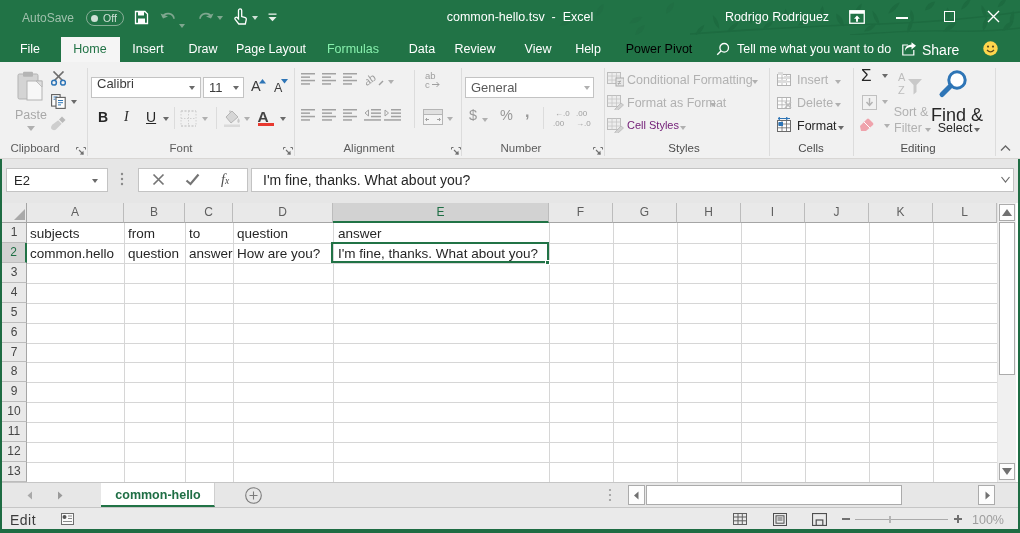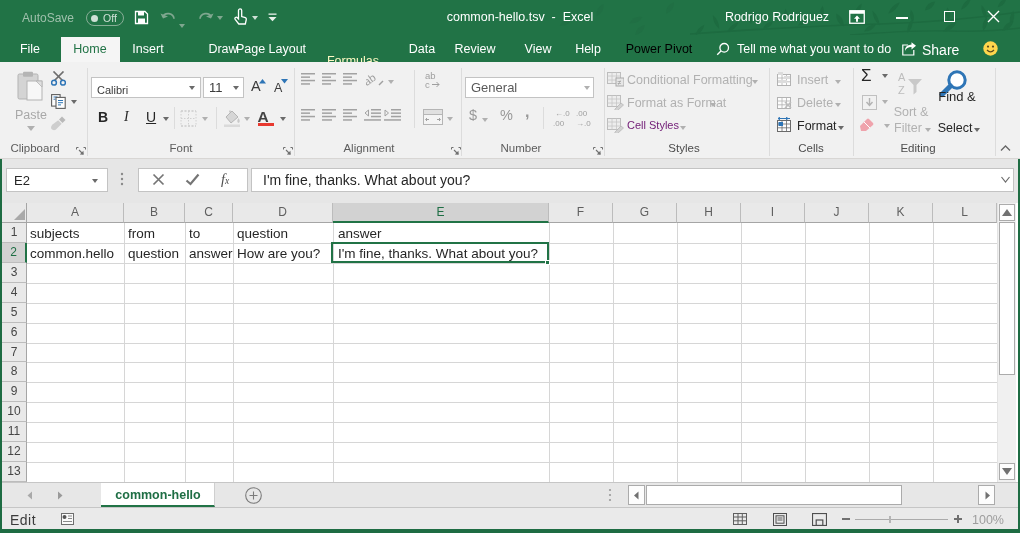--- a/index.html
+++ b/index.html
@@ -101,23 +101,23 @@
       <div class="abs" style="left:944px;top:11px;width:11px;height:11px;border:1.4px solid #fff"></div>
       <svg class="abs" style="left:987px;top:10px" width="13" height="13" viewBox="0 0 13 13">
 <path d="M1 1 L12 12 M12 1 L1 12" stroke="#fff" stroke-width="1.4"></path>
 </svg>
     </div>
     <div id="tabrow" class="abs">
       <div class="abs" style="left:61px;top:2px;width:59px;height:25px;background:#f5f5f5"></div>
       <div class="t" style="position:absolute;font-size:12.5px;color:#fff;left:30px;top:7px;transform:translateX(-50%);">File</div>
       <div class="t" style="position:absolute;font-size:12.5px;color:#217346;left:90px;top:7px;transform:translateX(-50%);">Home</div>
       <div class="t" style="position:absolute;font-size:12.5px;color:#fff;left:148px;top:7px;transform:translateX(-50%);">Insert</div>
-      <div class="t" style="position:absolute;font-size:12.5px;color:#fff;left:203px;top:7px;transform:translateX(-50%);margin-left:20px;">Draw</div>
+      <div class="t" style="position:absolute;font-size:12.5px;color:#fff;left:203px;top:7px;transform:translateX(-50%);">Draw</div>
       <div class="t" style="position:absolute;font-size:12.5px;color:#fff;left:271px;top:7px;transform:translateX(-50%);">Page Layout</div>
-      <div class="t" style="position:absolute;font-size:12.5px;color:#fef9c3;left:353px;top:19px;transform:translateX(-50%);">Formulas</div>
+      <div class="t" style="position:absolute;font-size:12.5px;color:#86efac;left:353px;top:7px;transform:translateX(-50%);">Formulas</div>
       <div class="t" style="position:absolute;font-size:12.5px;color:#fff;left:422px;top:7px;transform:translateX(-50%);">Data</div>
       <div class="t" style="position:absolute;font-size:12.5px;color:#fff;left:475px;top:7px;transform:translateX(-50%);">Review</div>
       <div class="t" style="position:absolute;font-size:12.5px;color:#fff;left:538px;top:7px;transform:translateX(-50%);">View</div>
       <div class="t" style="position:absolute;font-size:12.5px;color:#fff;left:588px;top:7px;transform:translateX(-50%);">Help</div>
       <div class="t" style="position:absolute;font-size:12.5px;color:#000000;left:659px;top:7px;transform:translateX(-50%);">Power Pivot</div>
       <svg class="abs" style="left:716px;top:6.5px" width="14" height="14" viewBox="0 0 14 14">
 <circle cx="8.2" cy="5.8" r="4.3" fill="none" stroke="#fff" stroke-width="1.3"></circle>
 <path d="M5 9 L1.2 12.8" stroke="#fff" stroke-width="1.3"></path>
 </svg>
       <div class="t" style="position:absolute;font-size:12.5px;color:#fff;left:737px;top:7px;">Tell me what you want to do</div>
@@ -165,21 +165,21 @@
 <path d="M12 0.5 l3.5 3.5 l-3 3 l-3.5 -3.5z" fill="#b9b9b9"></path>
 <path d="M8.2 4.3 l3.5 3.5 l-6 6 q-2.5 1 -4.3 -0.8 q-1.2 -1.8 0.8 -4.2z" fill="#cecece"></path>
 </svg>
     <div class="t" style="position:absolute;font-size:11.5px;color:#5c5c5c;left:35px;top:142px;transform:translateX(-50%);">Clipboard</div>
     <svg class="abs" style="left:76px;top:147px" width="10" height="10" viewBox="0 0 10 10">
 <path d="M0.5 2.5 v-2 h2 M7.5 0.5 h2 v2" stroke="#707070" stroke-width="1" fill="none"></path>
 <path d="M3 3 l4 4" stroke="#707070" stroke-width="1.1"></path>
 <path d="M7.8 7.8 l-4 -0.4 l3.6 -3.6 z" fill="#707070"></path>
 </svg>
     <div class="box" style="left:91px;top:77px;width:110px;height:21px"></div>
-    <div class="t" style="position:absolute;font-size:11px;color:#3b3b3b;left:97px;top:84px;">Calibri</div>
+    <div class="t" style="position:absolute;font-size:13px;color:#3b3b3b;left:97px;top:76px;">Calibri</div>
     <div class="abs cw" style="left:189px;top:86px"><div class="caret"></div></div>
     <div class="box" style="left:203px;top:77px;width:41px;height:21px"></div>
     <div class="t" style="position:absolute;font-size:13px;color:#3b3b3b;left:209px;top:80px;">11</div>
     <div class="abs cw" style="left:233px;top:86px"><div class="caret"></div></div>
     <div class="t" style="position:absolute;font-size:14.5px;color:#3b3b3b;left:251px;top:78px;">A</div>
     <svg class="abs" style="left:258.5px;top:79px" width="7" height="4.5" viewBox="0 0 7 4.5">
       <path d="M3.5 0 L7 4.5 L0 4.5 Z" fill="#2e75b6"></path>
     </svg>
     <div class="t" style="position:absolute;font-size:12.5px;color:#3b3b3b;left:274px;top:81px;">A</div>
     <svg class="abs" style="left:280.5px;top:79px" width="7" height="4.5" viewBox="0 0 7 4.5">
@@ -372,21 +372,21 @@
 <text x="0" y="23" font-size="11" fill="#bdbdbd" font-family="Liberation Sans">Z</text>
 <path d="M10 8 h14 l-5.5 6 v7 l-3 2.5 v-9.5 z" fill="#c9c9c9"></path>
 </svg>
     <div class="t" style="position:absolute;font-size:12.5px;color:#b1b1b1;left:911px;top:105px;transform:translateX(-50%);">Sort &amp;</div>
     <div class="t" style="position:absolute;font-size:12.5px;color:#b1b1b1;left:908px;top:121px;transform:translateX(-50%);">Filter</div>
     <div class="abs cw" style="left:925px;top:128px"><div class="caret caretg"></div></div>
     <svg class="abs" style="left:936px;top:70px" width="34" height="29" viewBox="0 0 34 29">
 <circle cx="21" cy="10" r="8.2" fill="#fff" stroke="#2e75b6" stroke-width="3"></circle>
 <path d="M14.5 16 L6 24.5" stroke="#2e75b6" stroke-width="5" stroke-linecap="round"></path>
 </svg>
-    <div class="t" style="position:absolute;font-size:13px;color:#262626;left:957px;top:89px;transform:translateX(-50%);">Find &amp;</div>
+    <div class="t" style="position:absolute;font-size:18px;color:#262626;left:957px;top:105px;transform:translateX(-50%);">Find &amp;</div>
     <div class="t" style="position:absolute;font-size:12.5px;color:#262626;left:955px;top:121px;transform:translateX(-50%);">Select</div>
     <div class="abs cw" style="left:974px;top:128px"><div class="caret"></div></div>
     <div class="t" style="position:absolute;font-size:11.5px;color:#4c4c4c;left:918px;top:142px;transform:translateX(-50%);">Editing</div>
     <svg class="abs" style="left:1000px;top:144px" width="11" height="8" viewBox="0 0 11 8">
 <path d="M1 6.5 L5.5 2 L10 6.5" fill="none" stroke="#666" stroke-width="1.3"></path>
 </svg>
     <div id="fbar" class="abs">
       <div class="box" style="left:6px;top:9px;width:102px;height:24px"></div>
       <div class="t" style="position:absolute;font-size:13px;color:#262626;left:14px;top:14px;top:14px;">E2</div>
       <div class="abs cw" style="left:92px;top:19.5px"><div class="caret"></div></div>

